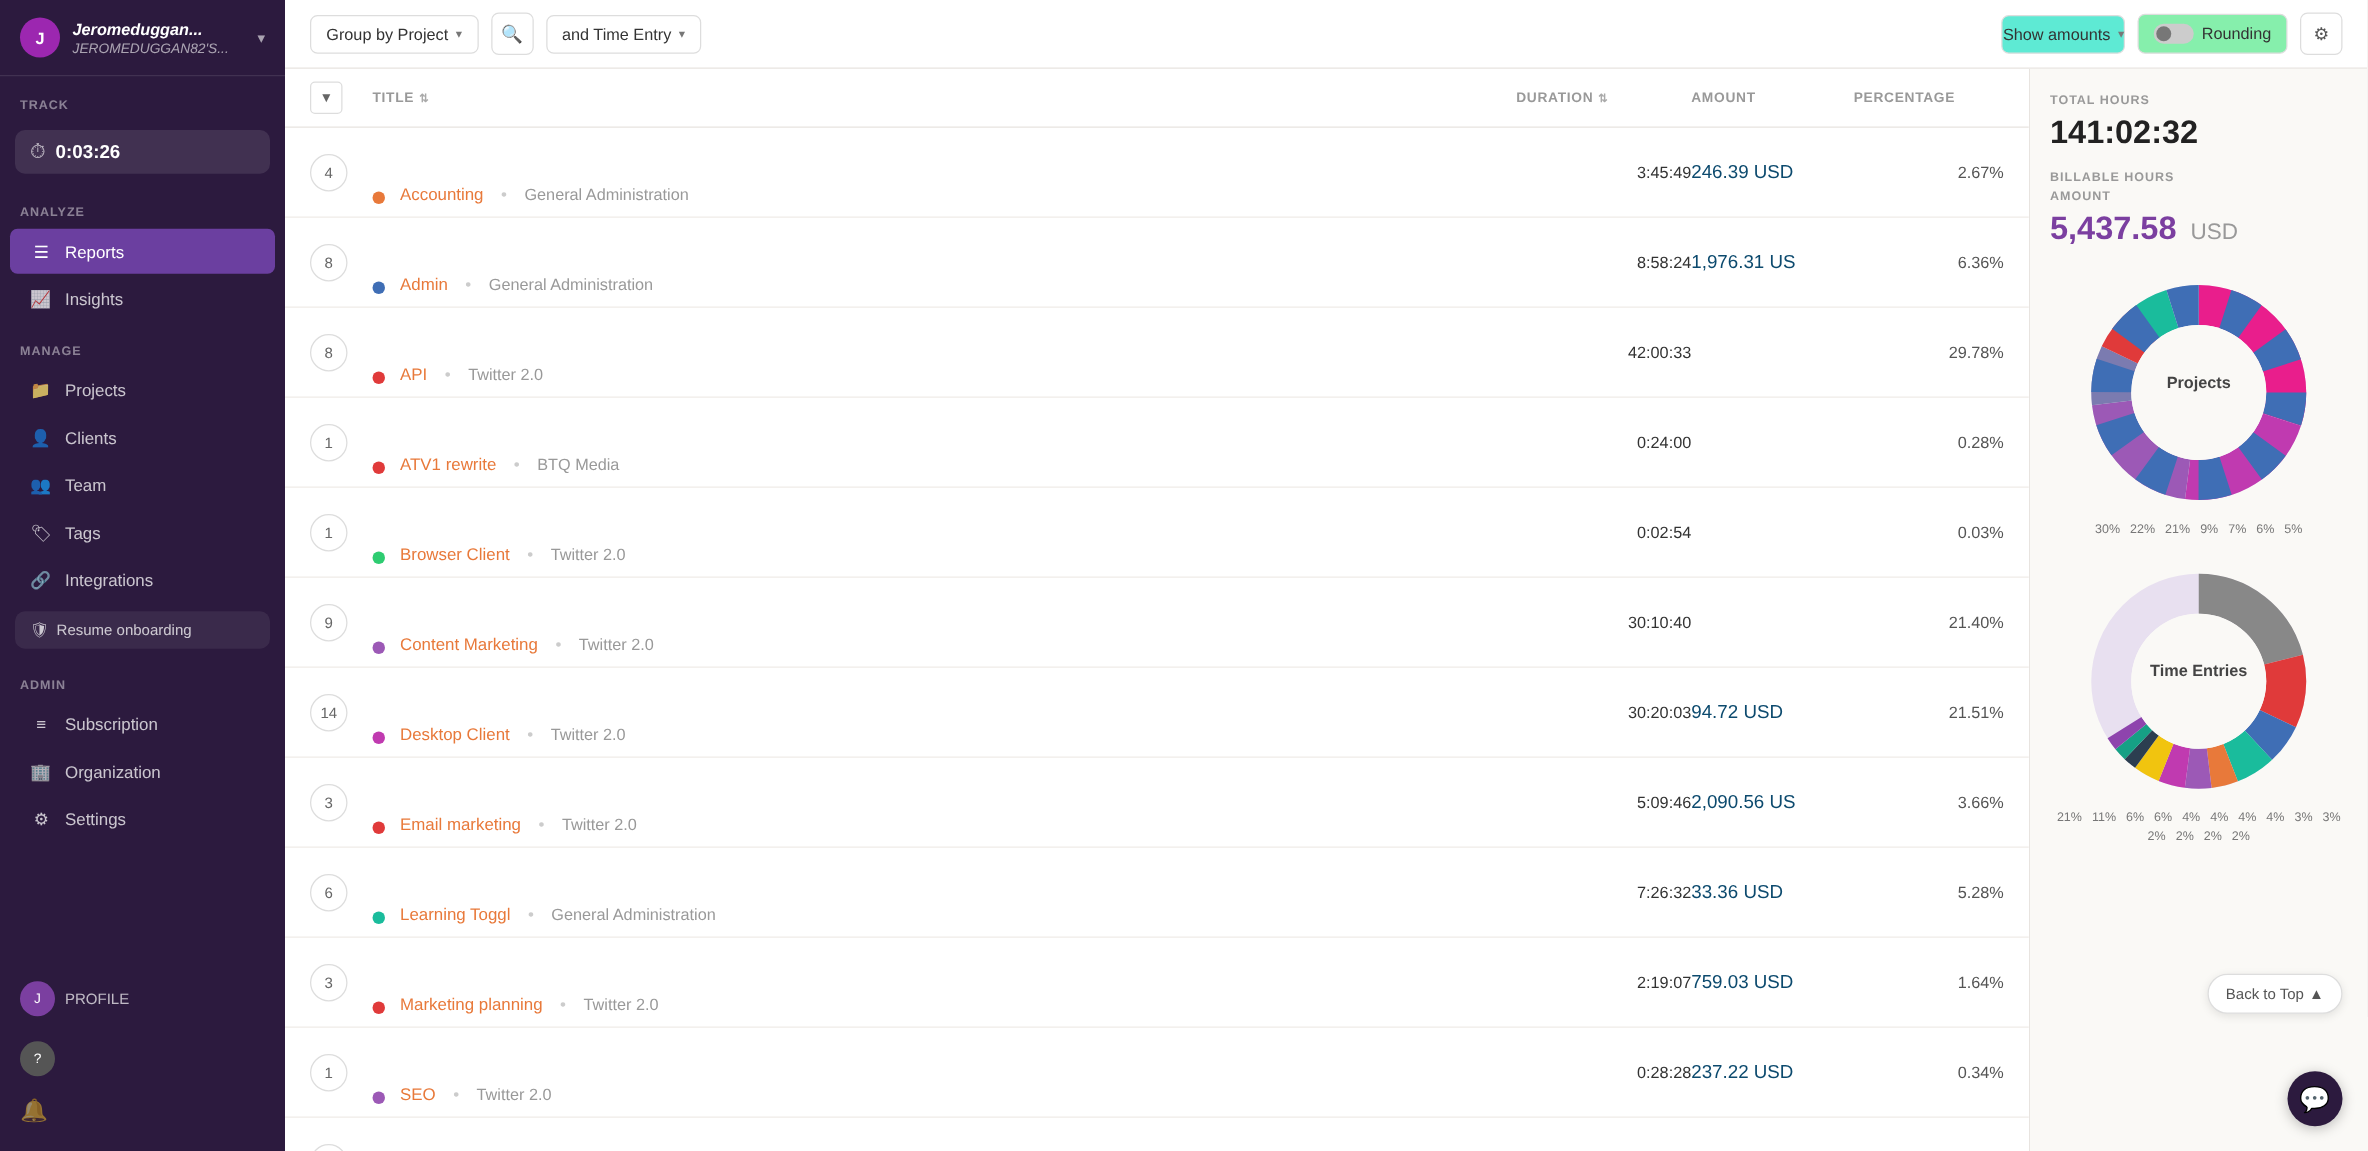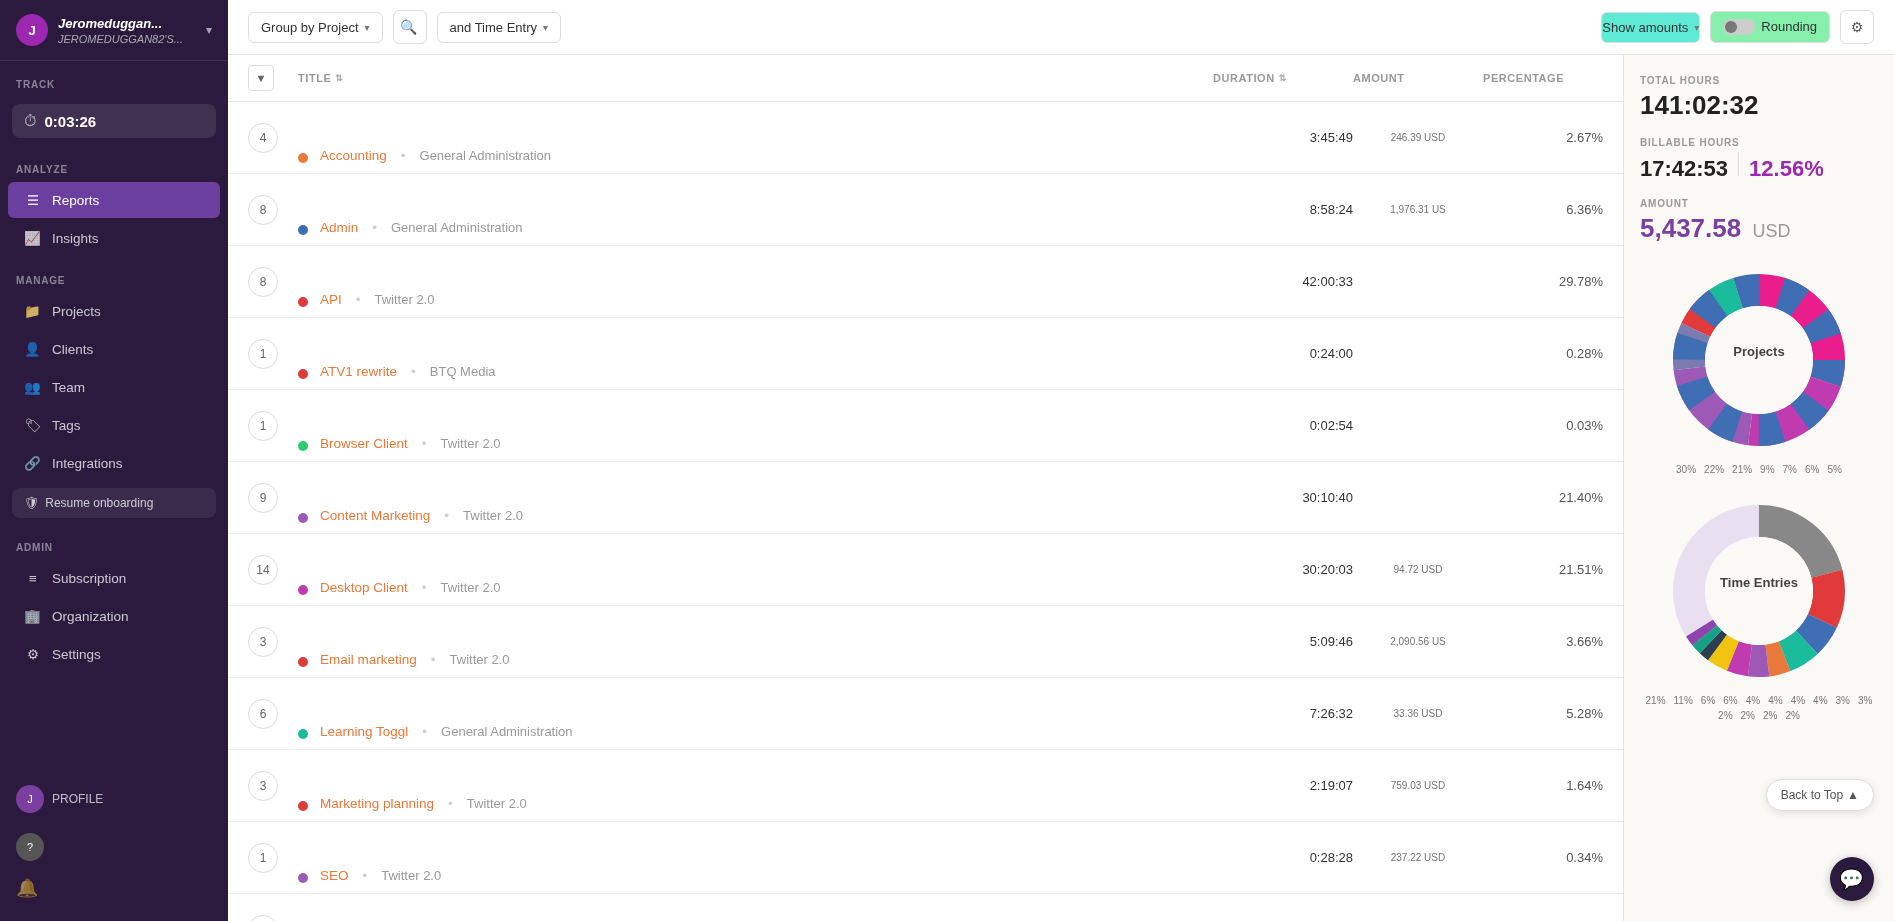--- a/index.html
+++ b/index.html
@@ -267,21 +267,21 @@
     }
     .color-dot {
       width: 10px; height: 10px;
       border-radius: 50%;
       flex-shrink: 0;
     }
     .project-link { color: #e8793a; cursor: pointer; font-weight: 500; }
     .client-text { color: #999; font-size: 13px; margin-top: 36px; }
     .separator { color: #ccc; margin: 0 2px; }
     .duration-cell { text-align: right; font-size: 13px; color: #333; }
-    .amount-cell { text-align: center; font-size: 10px; color: #737373; }
+    .amount-cell { text-align: left; font-size: 15px; color: #0c4a6e; }
     .pct-cell { text-align: right; font-size: 13px; color: #555; }
 
     
     .right-panel {
       width: 270px;
       flex-shrink: 0;
       background: #faf9f6;
       overflow-y: auto;
       padding: 20px 16px;
     }
@@ -665,25 +665,20 @@
       <div class="pct-cell">7.05%</div>
     </div>
         </div>
     </div>
 
     <div class="right-panel">
       <div class="stat-label">TOTAL HOURS</div>
       <div class="stat-value">141:02:32</div>
 
       <div class="stat-label">BILLABLE HOURS</div>
-      <div class="billable-row">
-        <span class="billable-hours">17:42:53</span>
-        <div class="billable-sep"></div>
-        <span class="billable-pct">12.56%</span>
-      </div>
 
       <div class="stat-label">AMOUNT</div>
       <div class="stat-value purple">
         <span>5,437.58</span>
         <span style="font-size:18px;color:#999;font-weight:400;margin-left:4px;">USD</span>
       </div>
 
       <div class="chart-container">
         <svg width="200" height="200" viewBox="0 0 200 200">
 

